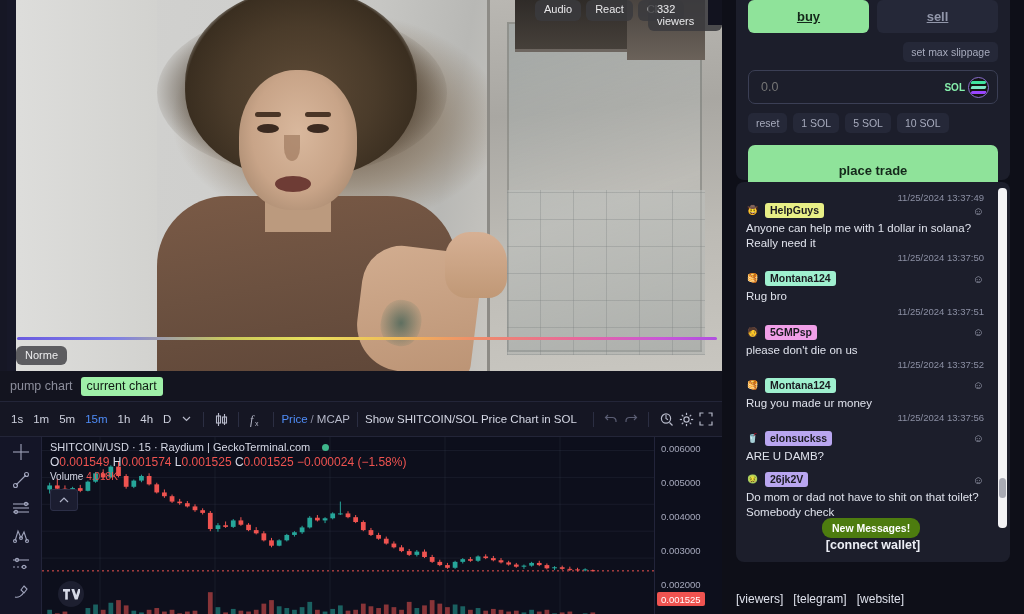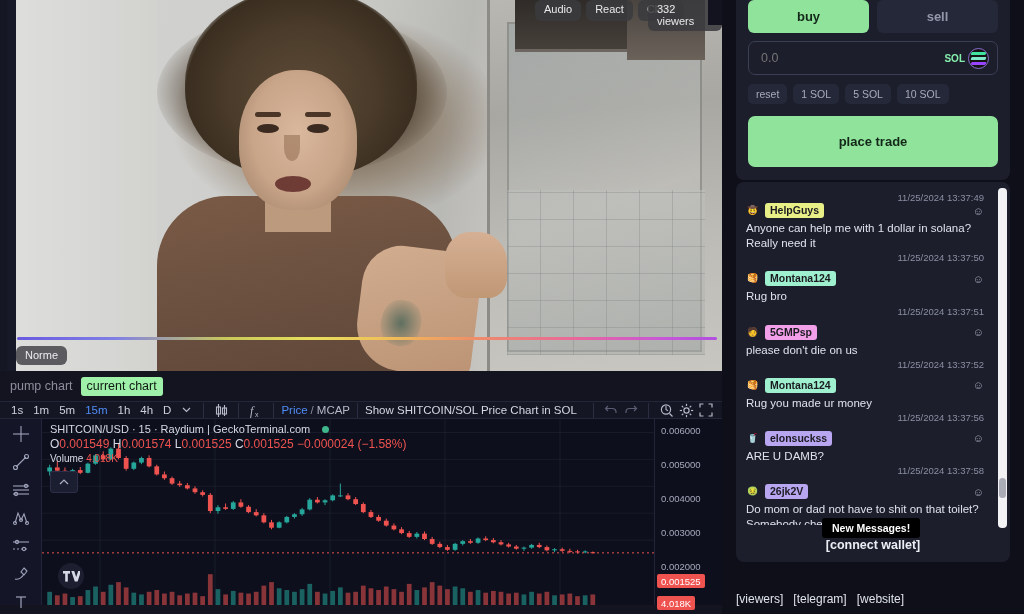--- a/index.html
+++ b/index.html
@@ -137,21 +137,21 @@
     padding-left: 10px; background: #13141f;
   }
   .tab-pump { color: #8c8e9c; font-size: 12.5px; }
   .tab-current {
     color: #0f1a12; background: #9ff0a8; font-size: 12.5px;
     padding: 2px 6px 3px 6px; border-radius: 3px;
   }
 
   
   .chart-toolbar {
-    height: 18px; display: flex; align-items: center;
+    height: 36px; display: flex; align-items: center;
     background: #151623; border-top: 1px solid #232538; border-bottom: 1px solid #232538;
     padding: 0 6px; gap: 0px; font-size: 11.5px; color: #b6b9c9;
   }
   .tf { padding: 2px 5px; border-radius: 3px; color: #cdd0dd; }
   .tf.active { color: #4f8cf7; }
   .tb-sep { width: 1px; height: 15px; background: #2b2e42; margin: 0 7px; }
   .tb-ico { width: 20px; height: 20px; display: flex; align-items: center; justify-content: center; color: #b6b9c9; }
   .tb-price { color: #4f8cf7; }
   .tb-mcap { color: #b6b9c9; }
   .tb-show { color: #d4d7e4; }
@@ -199,21 +199,21 @@
   
   .right-col { width: 302px; height: 614px; background: #0e0f18; padding: 0 14px; position: relative; }
 
   .trade-panel {
     background: #1c1e2b; border-radius: 8px; padding: 0 12px 12px 12px;
     margin-top: 0; position: relative; top: -32px; height: 212px;
   }
   .bs-row { display: flex; gap: 8px; padding-top: 32px; }
   .bs-btn {
     flex: 1; text-align: center; padding: 9px 8px; border-radius: 6px;
-    font-size: 13px; font-weight: bold;
+    font-size: 13px; font-weight: bold; text-decoration: underline;
   }
   .bs-buy { background: #8fe39a; color: #14281a; }
   .bs-sell { background: #252838; color: #9297aa; }
   .slip-row { display: flex; justify-content: flex-end; margin-top: 9px; }
   .slip-btn {
     background: #252838; color: #a7abbd; font-size: 10.5px;
     padding: 4px 8px; border-radius: 5px;
   }
   .amt-box {
     margin-top: 8px; height: 34px; border: 1px solid #3b3f55; border-radius: 7px;
@@ -259,22 +259,22 @@
   .msg-text { font-size: 11.5px; color: #dfe2ec; margin-top: 3px; line-height: 1.32; }
   .msg-time { font-size: 9.5px; color: #8b8fa3; text-align: right; margin-top: 1px; }
   .msg-time-top { font-size: 9.5px; color: #8b8fa3; text-align: right; }
   .chat-sb {
     position: absolute; right: 3px; top: 6px; width: 9px; height: 340px;
     background: #f3f3f5; border-radius: 4px;
   }
   .chat-sb-thumb { position: absolute; left: 1px; top: 290px; width: 7px; height: 20px; background: #a9abb5; border-radius: 4px; }
   .new-msgs {
     position: absolute; left: 86px; bottom: 24px;
-    background: #000000; color: #fff; font-size: 10.5px; font-weight: bold;
-    padding: 4px 10px; border-radius: 3px; z-index: 10;
+    background: #4d7c0f; color: #fff; font-size: 10.5px; font-weight: bold;
+    padding: 4px 10px; border-radius: 9px; z-index: 10;
   }
   .connect-wallet {
     position: absolute; left: 0; right: 0; bottom: 10px;
     text-align: center; color: #eceef5; font-size: 12.5px; font-weight: bold;
   }
   .footer-links {
     position: absolute; left: 14px; bottom: 8px; display: flex; gap: 10px;
     color: #dfe2ec; font-size: 12px;
   }
 </style>
@@ -734,20 +734,23 @@
     </div>
   </div>
 
   <div class="right-col">
 
     <div class="trade-panel">
       <div class="bs-row">
         <div class="bs-btn bs-buy">buy</div>
         <div class="bs-btn bs-sell">sell</div>
       </div>
+      <div class="slip-row">
+        <div class="slip-btn">set max slippage</div>
+      </div>
       <div class="amt-box">
         <input class="amt-input" type="text" placeholder="0.0" style="">
         <span class="amt-sol">SOL</span>
         <span class="sol-logo">
           <span class="sol-bar" style="background:#3fe3a0"></span>
           <span class="sol-bar" style="background:#7ee8c8"></span>
           <span class="sol-bar" style="background:#9945ff"></span>
         </span>
       </div>
       <div class="quick-row">
@@ -803,21 +806,20 @@
           <div class="msg-time">11/25/2024 13:37:56</div>
         </div>
 
         <div class="msg">
           <div class="msg-head">
             <span class="avatar">🥤</span>
             <span class="uname" style="background:#b9a6f0">elonsuckss</span>
             <span class="emoji-btn">☺</span>
           </div>
           <div class="msg-text">ARE U DAMB?</div>
-          <div class="msg-time">11/25/2024 13:37:58</div>
         </div>
 
         <div class="msg">
           <div class="msg-head">
             <span class="avatar">🤢</span>
             <span class="uname" style="background:#b9a6f0">26jk2V</span>
             <span class="emoji-btn">☺</span>
           </div>
           <div class="msg-text">Do mom or dad not have to shit on that toilet? Somebody check</div>
 

